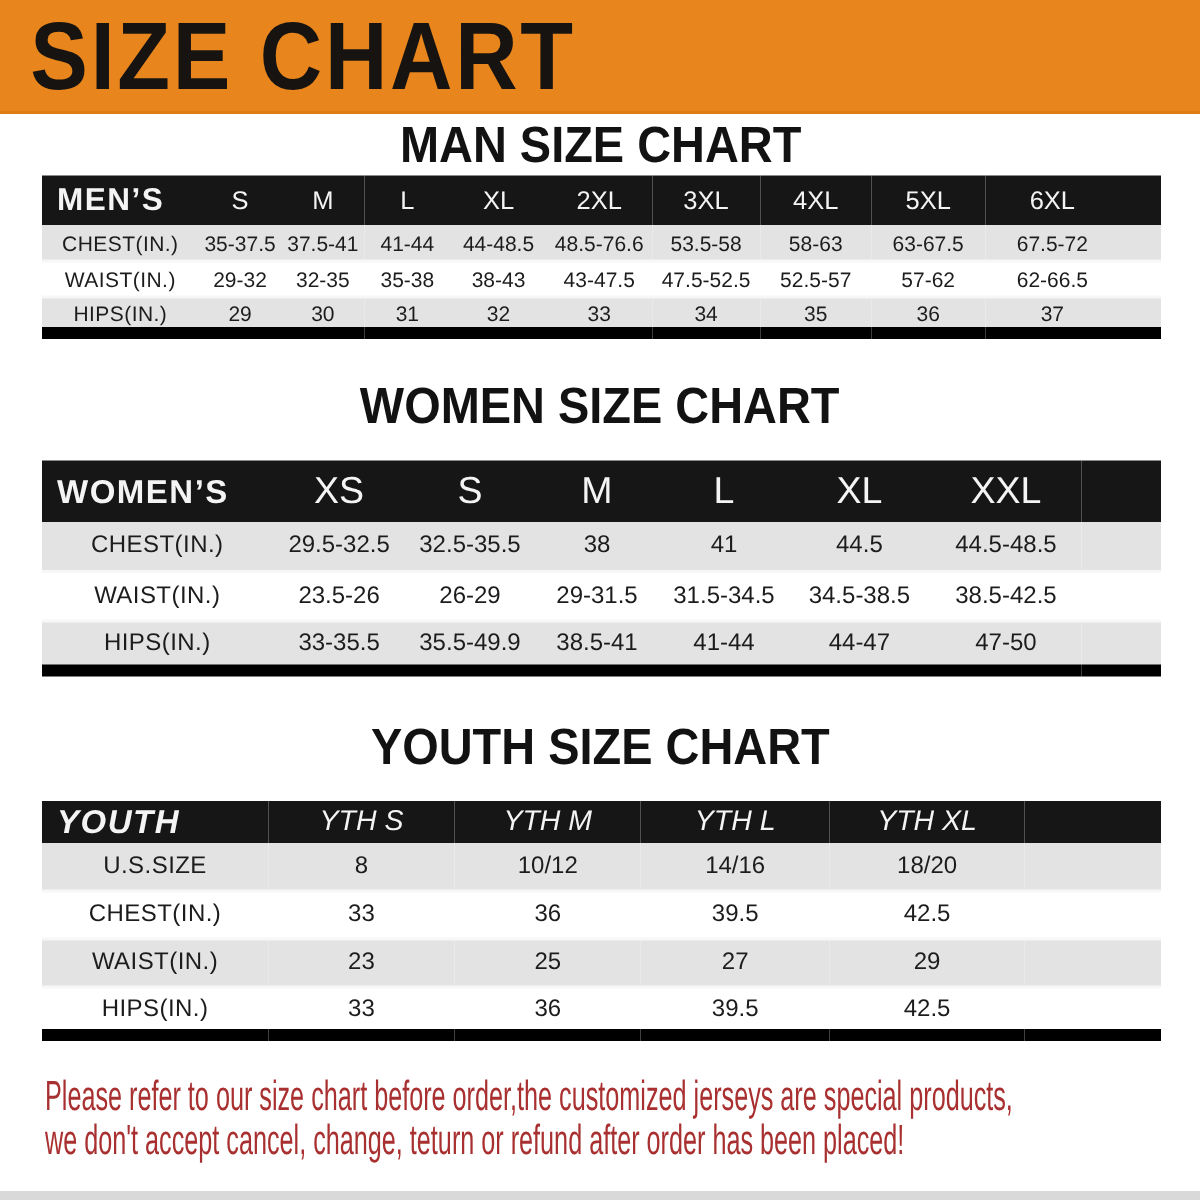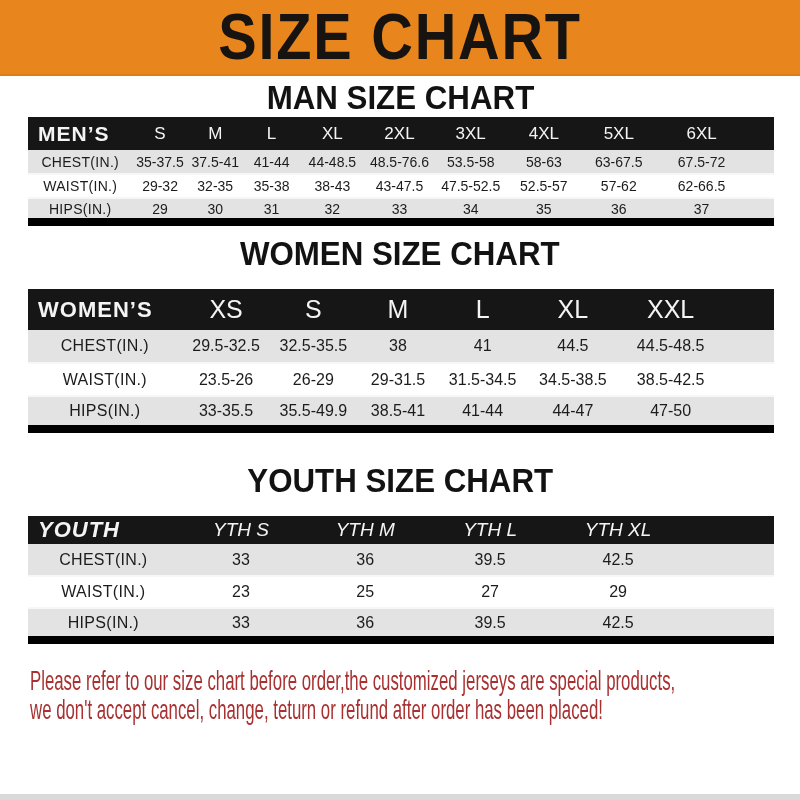--- a/index.html
+++ b/index.html
@@ -8,42 +8,42 @@
     background: #ffffff;
     font-family: "Liberation Sans", sans-serif;
     overflow: hidden;
     position: relative;
   }
   
   .banner {
     height: 76px;
     background: #E8861D;
     border-bottom: 2px solid #dd7d14;
-    display: flex; align-items: center; justify-content: center;
+    display: flex; align-items: center; 
   }
   .banner-title {
     display: inline-block;
     font-size: 64px; font-weight: bold;
     color: #161310;
     letter-spacing: 2px;
     transform: scaleX(0.9);
     transform-origin: center;
     white-space: nowrap;
   }
   
   .sec-head { text-align: center; }
   .sec-head .hd {
     display: inline-block;
     font-size: 34px; font-weight: bold; color: #121212;
     transform: scaleX(0.92);
     transform-origin: center;
     white-space: nowrap;
   }
   .hd-man   { margin-top: 2px; }
-  .hd-women { margin-top: 8px; }
+  .hd-women { margin-top: 26px; }
   .hd-youth { margin-top: 28px; }
   
   table.size-table {
     border-collapse: collapse;
     table-layout: fixed;
     width: 746px;
     margin-left: 28px;
   }
   .tbl-men   { }
   .tbl-women { margin-top: 16px; }
@@ -252,20 +252,28 @@
       <th class="corner">YOUTH</th>
       <th>YTH S</th>
       <th>YTH M</th>
       <th>YTH L</th>
       <th>YTH XL</th>
       <th></th>
     </tr>
   </thead>
   <tbody>
     <tr>
+      <td class="rl">U.S.SIZE</td>
+      <td>8</td>
+      <td>10/12</td>
+      <td>14/16</td>
+      <td>18/20</td>
+      <td></td>
+    </tr>
+    <tr>
       <td class="rl">CHEST(IN.)</td>
       <td>33</td>
       <td>36</td>
       <td>39.5</td>
       <td>42.5</td>
       <td></td>
     </tr>
     <tr>
       <td class="rl">WAIST(IN.)</td>
       <td>23</td>

